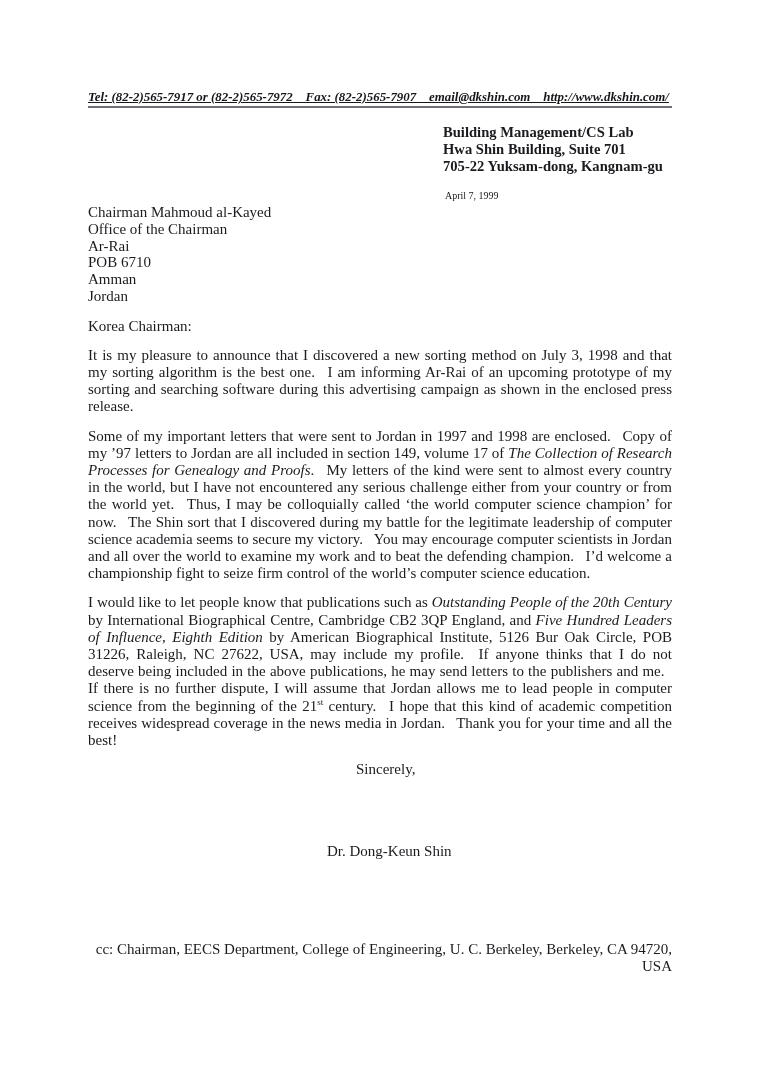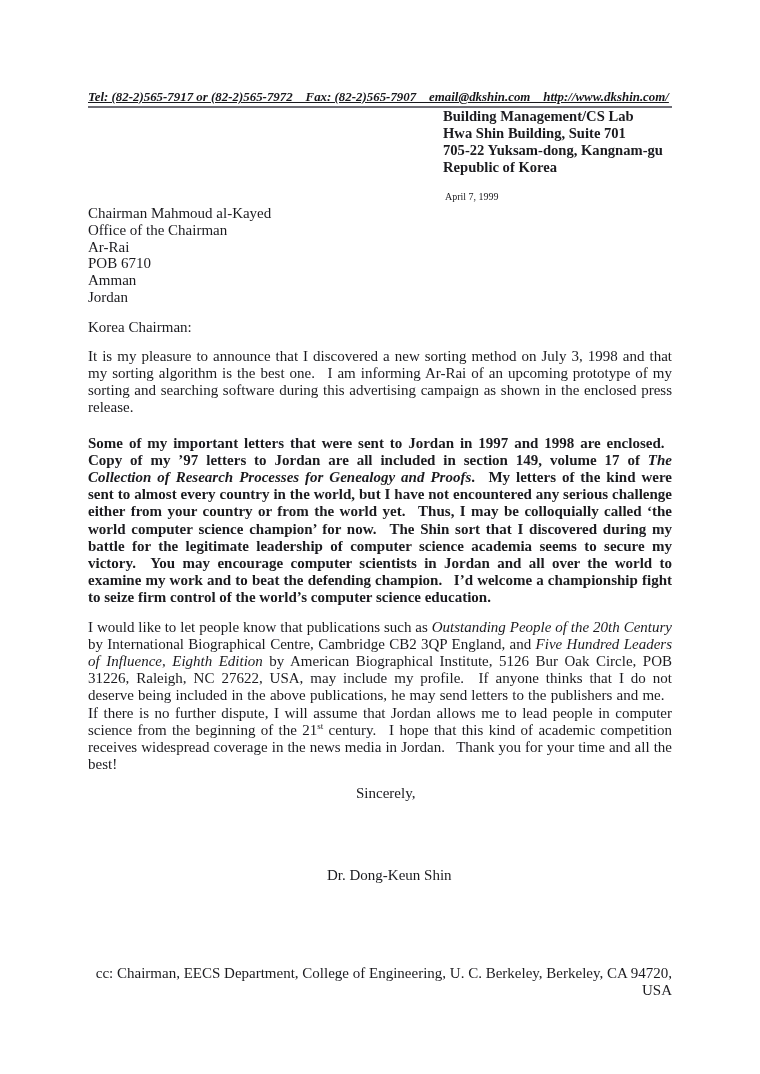--- a/index.html
+++ b/index.html
@@ -25,20 +25,21 @@
     line-height: 15px;
   }
   .header-text {
     font-weight: bold;
     font-style: italic;
     font-size: 12.9px;
     text-decoration: underline;
     color: #17171b;
   }
   .sender-block {
+    margin-top: 16px;
     margin-left: 355px;
     font-weight: bold;
     font-size: 14.6px;
     line-height: 17px;
   }
   .date {
     margin-top: 12px;
     margin-left: 357px;
     font-size: 10px;
     line-height: 17px;
@@ -54,21 +55,21 @@
     line-height: 17px;
   }
   .para {
     margin: 0;
     font-size: 15px;
     line-height: 17.2px;
     text-align: justify;
     text-justify: inter-word;
   }
   .para-1 { margin-top: 12px; }
-  .para-2 { margin-top: 18px; font-weight: bold; }
+  .para-2 { margin-top: 12px; }
   .para-3 { margin-top: 12px; }
   .i { font-style: italic; }
   .sup {
     vertical-align: super;
     font-size: 9px;
     line-height: 0;
   }
   .closing {
     margin-top: 12px;
     margin-left: 268px;
@@ -94,21 +95,20 @@
 <div class="page">
 
   <div class="header-rule">
     <span class="header-text">Tel: (82-2)565-7917 or (82-2)565-7972   Fax: (82-2)565-7907   email@dkshin.com   http://www.dkshin.com/</span>
   </div>
 
   <div class="sender-block">
       <div class="line">Building Management/CS Lab</div>
       <div class="line">Hwa Shin Building, Suite 701</div>
       <div class="line">705-22 Yuksam-dong, Kangnam-gu</div>
-      <div class="line">Republic of Korea</div>
     </div>
 
   <div class="date">April 7, 1999</div>
 
   <div class="recipient-block">
       <div class="line">Chairman Mahmoud al-Kayed</div>
       <div class="line">Office of the Chairman</div>
       <div class="line">Ar-Rai</div>
       <div class="line">POB 6710</div>
       <div class="line">Amman</div>

